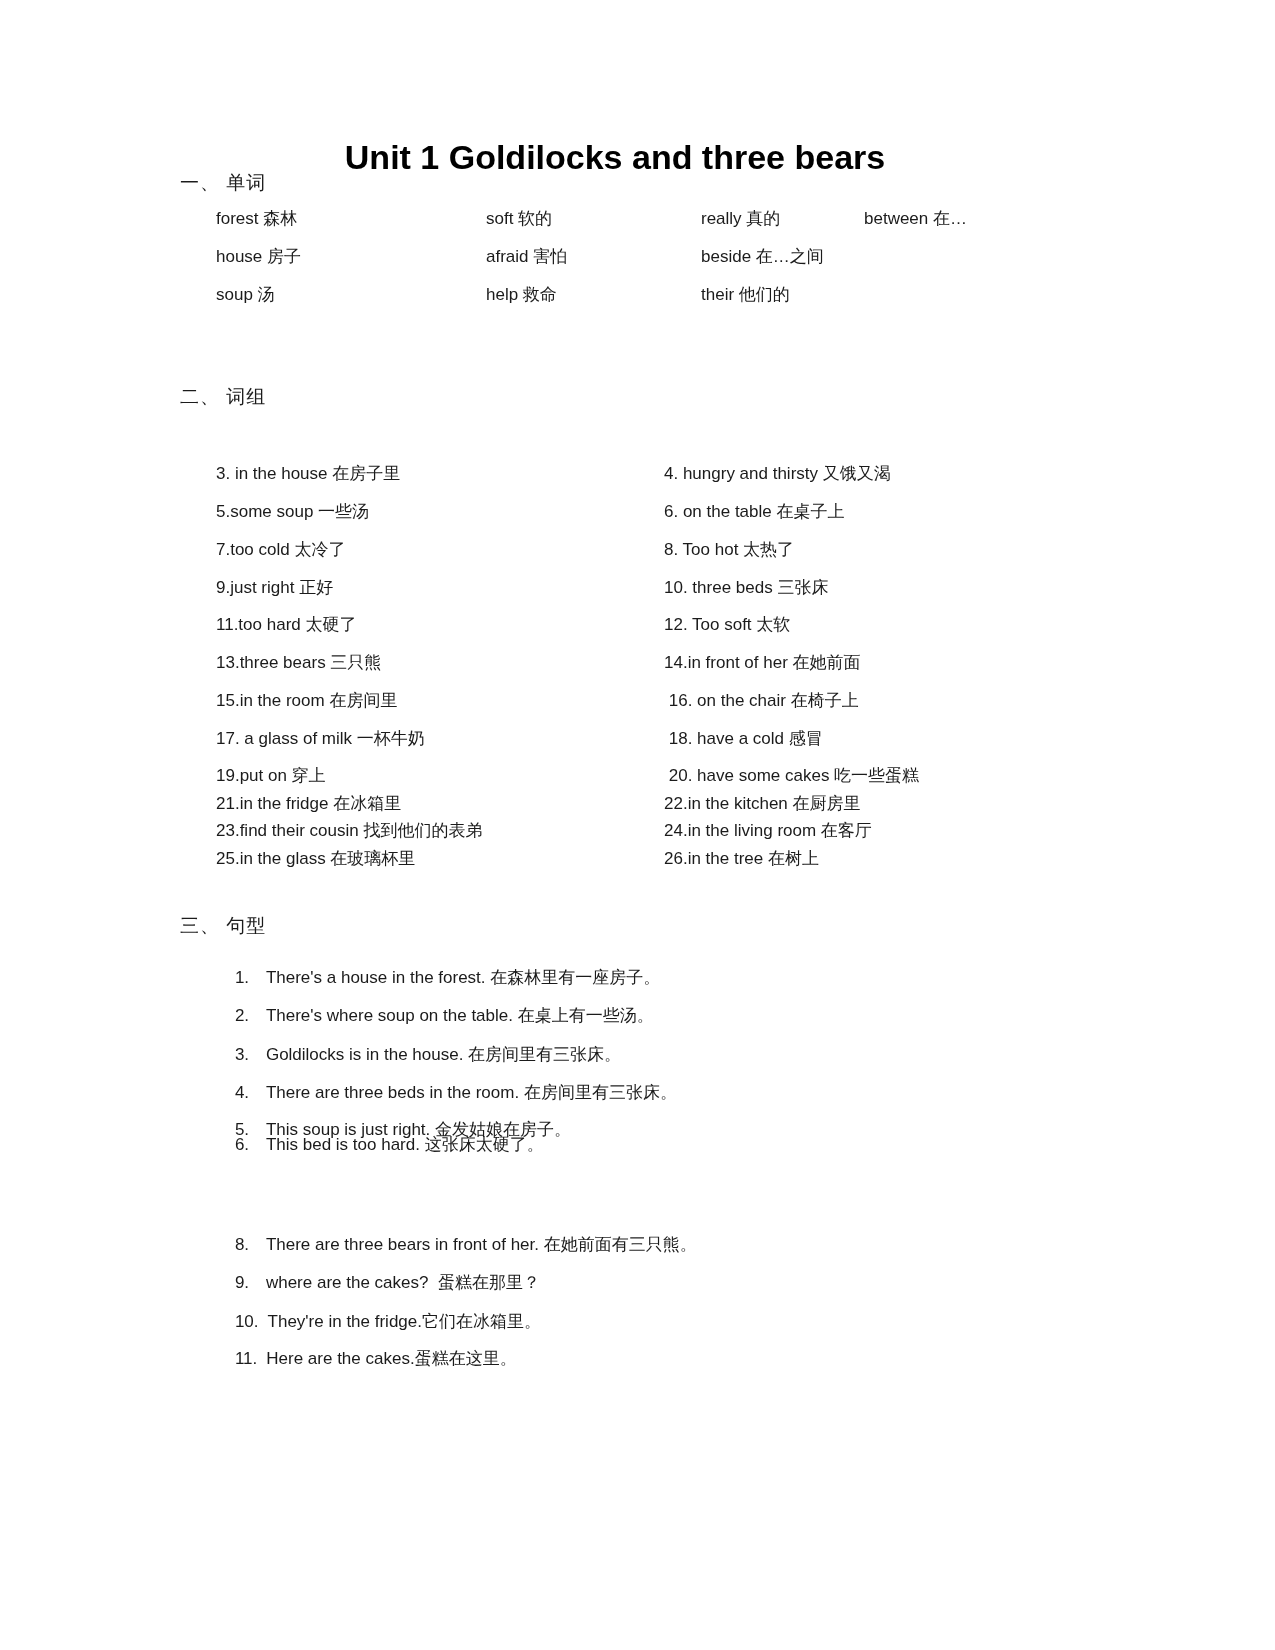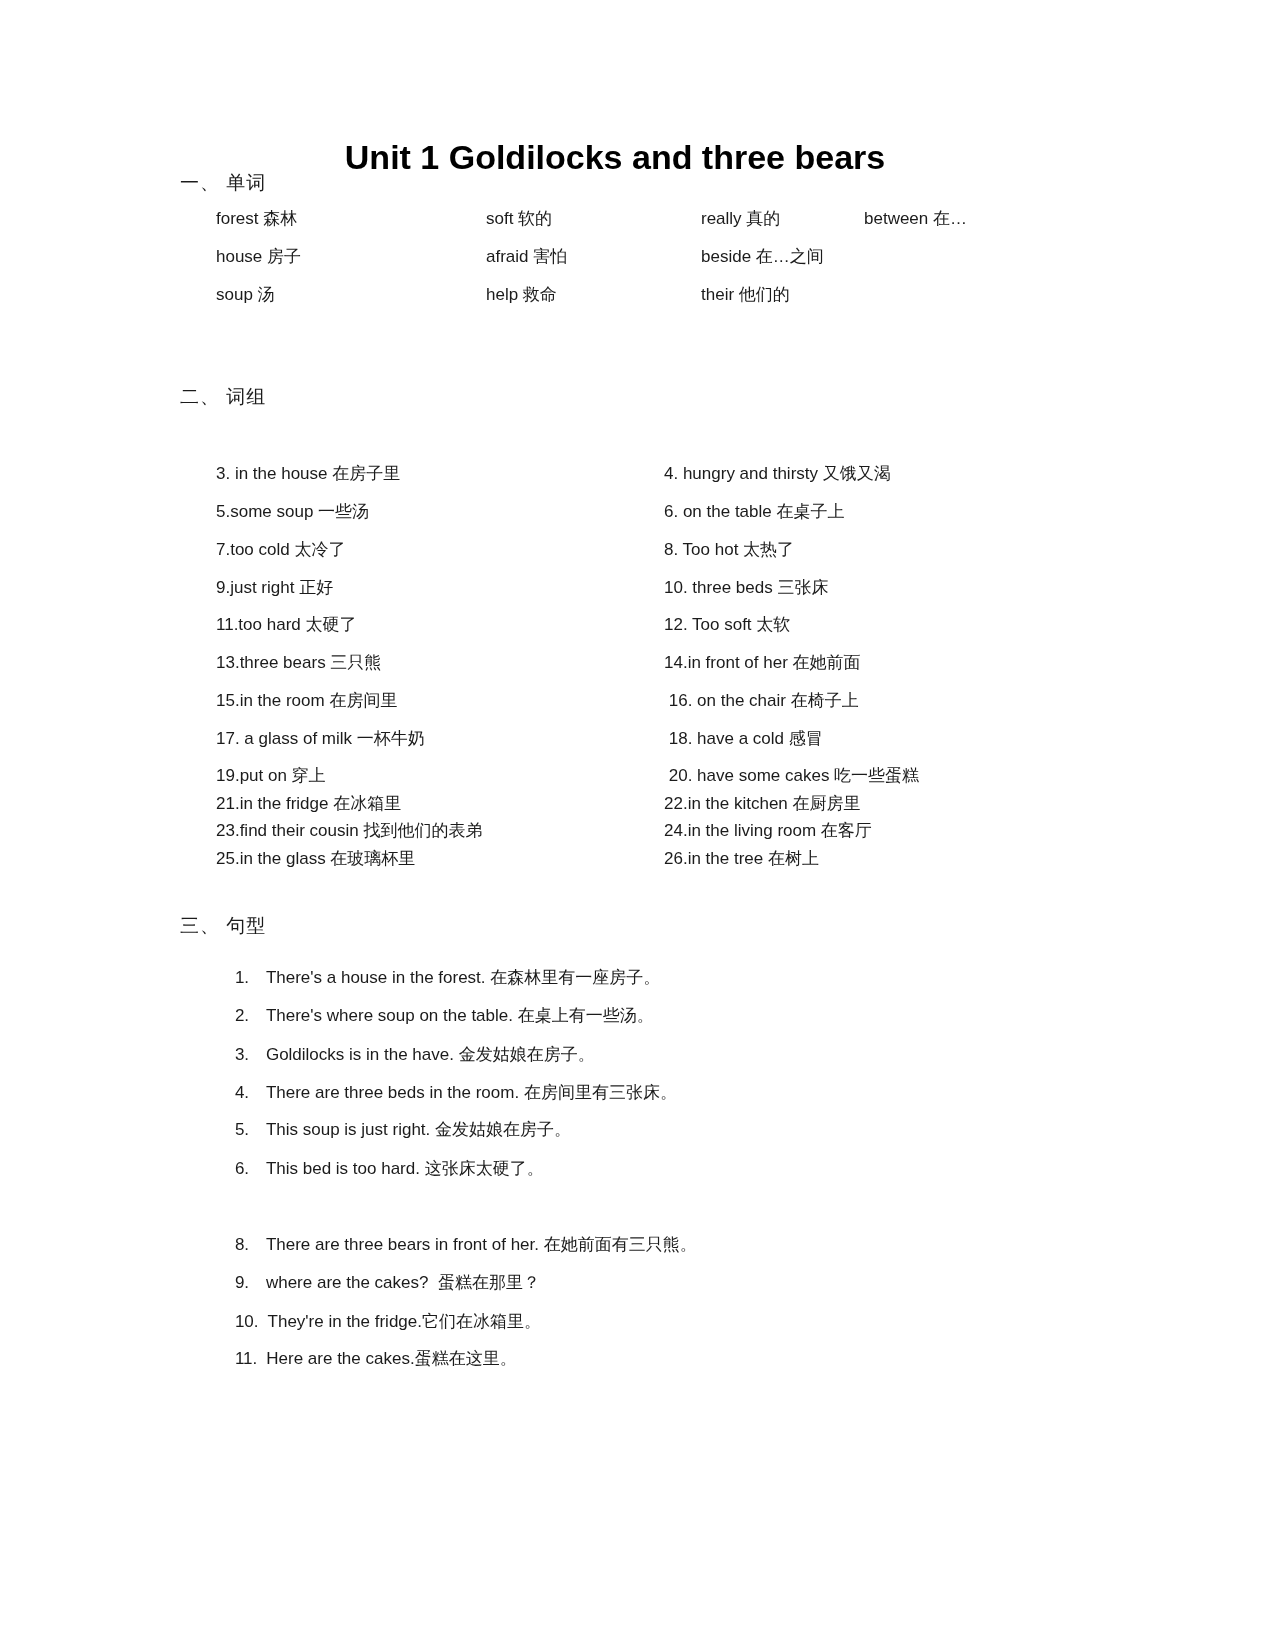--- a/index.html
+++ b/index.html
@@ -128,29 +128,29 @@
 
   <div class="heading" style="top:913px">三、 句型</div>
 
   <div class="line sent" style="top:946px">
     <span class="num">1.</span><span class="txt">There's a house in the forest. 在森林里有一座房子。</span>
   </div>
   <div class="line sent" style="top:984px">
     <span class="num">2.</span><span class="txt">There's where soup on the table. 在桌上有一些汤。</span>
   </div>
   <div class="line sent" style="top:1023px">
-    <span class="num">3.</span><span class="txt">Goldilocks is in the have. 金发姑娘在房子。</span>
+    <span class="num">3.</span><span class="txt">Goldilocks is in the house. 在房间里有三张床。</span>
   </div>
   <div class="line sent" style="top:1061px">
     <span class="num">4.</span><span class="txt">There are three beds in the room. 在房间里有三张床。</span>
   </div>
   <div class="line sent" style="top:1098px">
     <span class="num">5.</span><span class="txt">This soup is just right. 金发姑娘在房子。</span>
   </div>
-  <div class="line sent" style="top:1137px">
+  <div class="line sent" style="top:1113px">
     <span class="num">6.</span><span class="txt">This bed is too hard. 这张床太硬了。</span>
   </div>
   <div class="line sent" style="top:1213px">
     <span class="num">8.</span><span class="txt">There are three bears in front of her. 在她前面有三只熊。</span>
   </div>
   <div class="line sent" style="top:1251px">
     <span class="num">9.</span><span class="txt">where are the cakes?  蛋糕在那里？</span>
   </div>
   <div class="line sent" style="top:1290px">
     <span class="num">10.</span><span class="txt">They're in the fridge.它们在冰箱里。</span>

